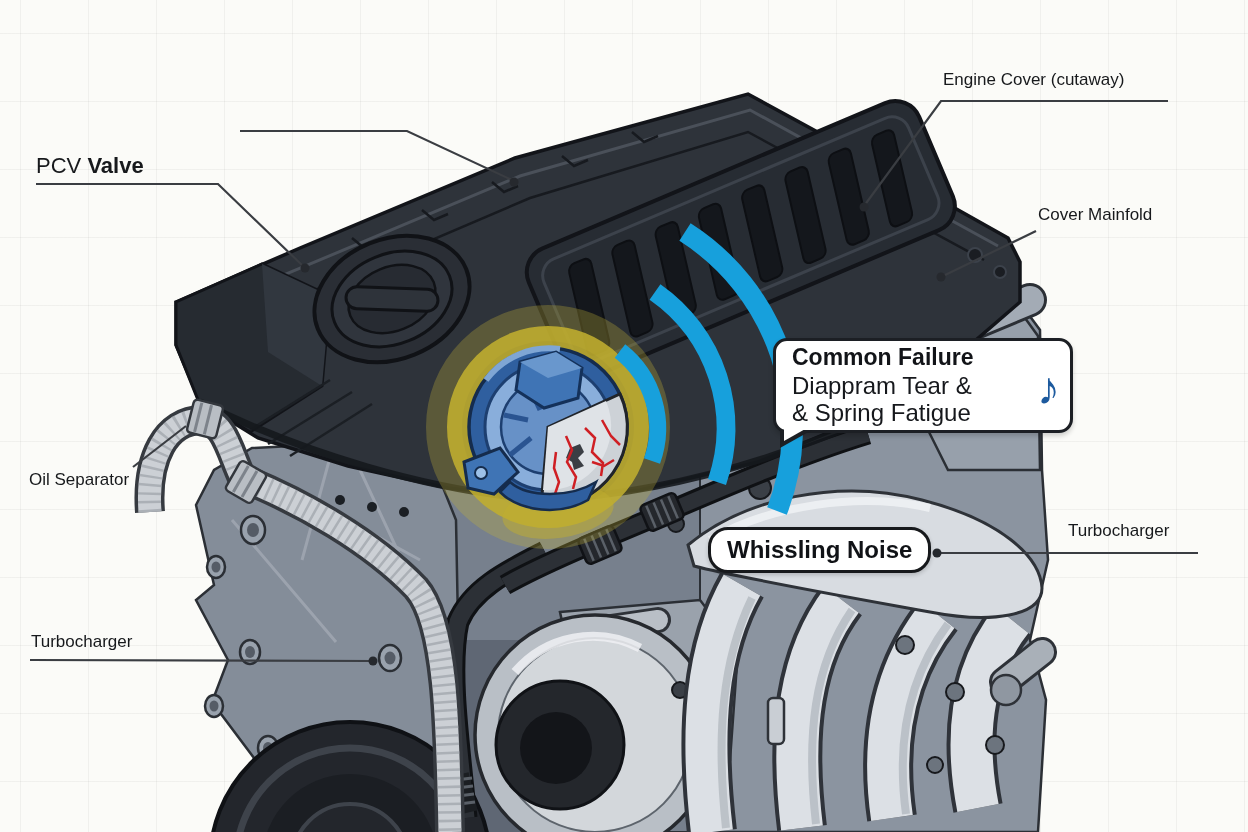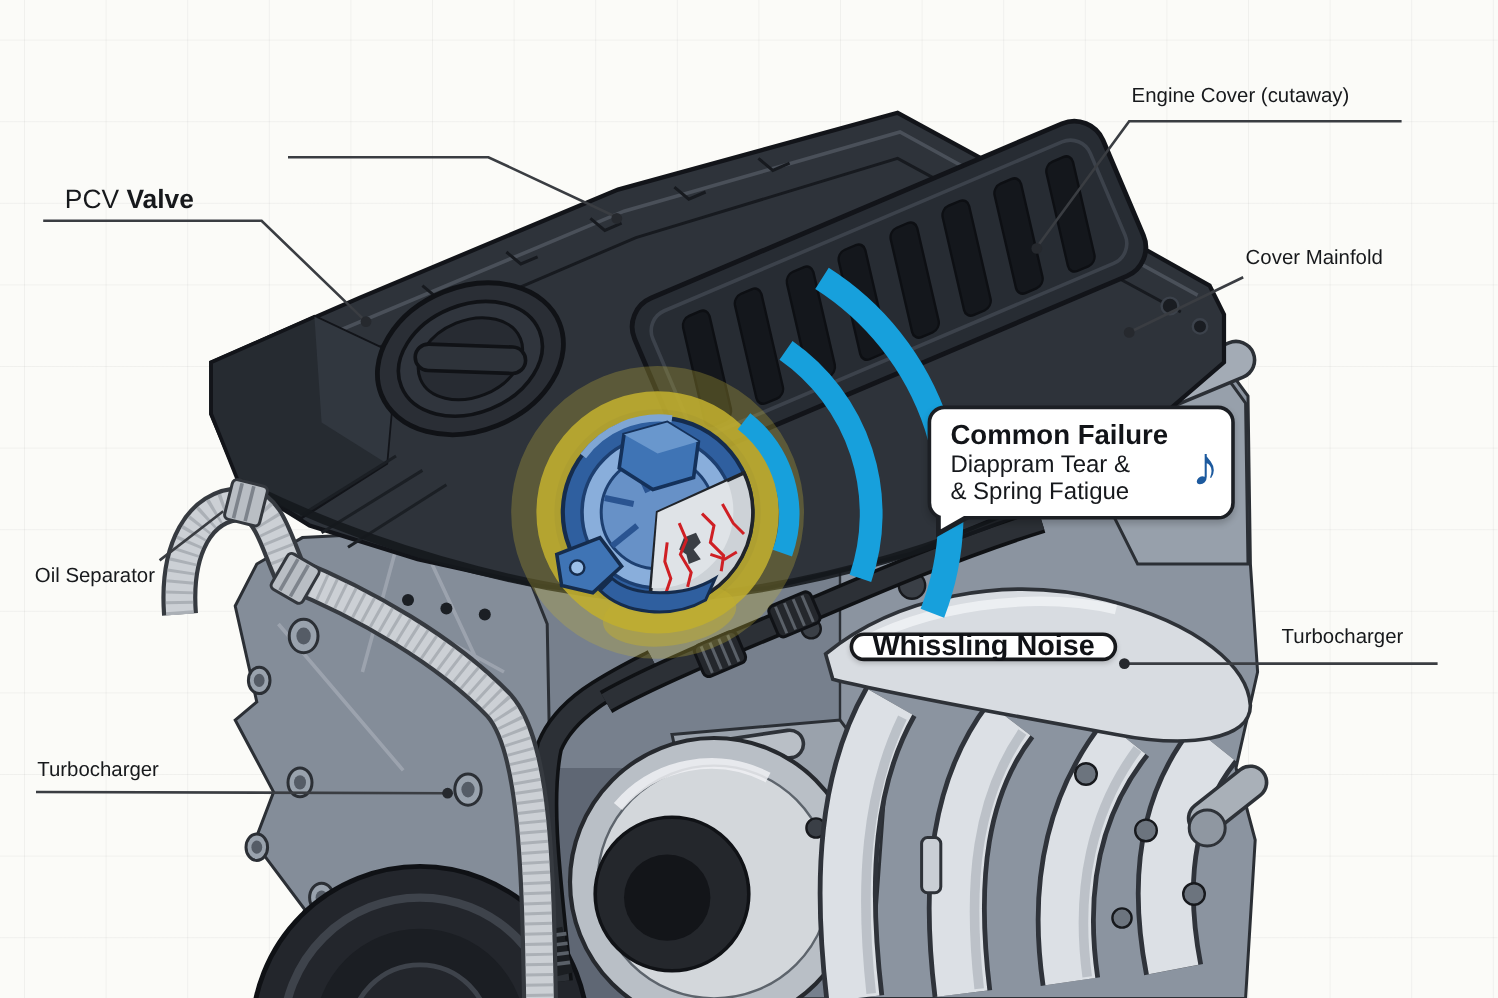--- a/index.html
+++ b/index.html
@@ -20,44 +20,44 @@
   .stage > svg{position:absolute;left:0;top:0;z-index:1;}
   .lbl{
     position:absolute;z-index:3;
     font-size:17px;line-height:1.15;color:#17191c;
     white-space:nowrap;
   }
   .lbl .bold{font-weight:bold;}
   .lbl-pcv{font-size:22px;}
   .callout{
     position:absolute;z-index:4;
-    left:773px;top:338px;width:256px;height:95px;
+    left:773px;top:338px;width:300px;height:95px;
     background:#ffffff;border:3px solid #1c1f24;border-radius:14px;
     box-sizing:border-box;
     box-shadow:0 3px 5px rgba(0,0,0,0.18);
     display:flex;align-items:center;padding:6px 10px 6px 16px;
   }
   .callout .txt{flex:1 1 auto;}
   .callout .title{font-weight:bold;font-size:23px;line-height:1.2;color:#121418;}
-  .callout .line{font-size:20px;line-height:1.15;color:#16181c;}
+  .callout .line{font-size:24px;line-height:1.15;color:#16181c;}
   .callout .note{
     flex:0 0 auto;font-size:46px;line-height:1;color:#1d5a9e;
     margin-left:4px;transform:translateY(2px);
   }
   .callout .tail-b{
     position:absolute;left:4px;bottom:-18px;width:0;height:0;
     border-top:18px solid #1c1f24;border-right:32px solid transparent;
   }
   .callout .tail-w{
     position:absolute;left:8px;bottom:-11px;width:0;height:0;
     border-top:13px solid #ffffff;border-right:23px solid transparent;
   }
   .pill{
     position:absolute;z-index:4;
-    left:708px;top:527px;height:24px;
+    left:708px;top:527px;height:46px;
     background:#ffffff;border:3px solid #17191c;border-radius:20px;
     box-sizing:border-box;display:flex;align-items:center;
     padding:0 16px;box-shadow:0 2px 4px rgba(0,0,0,0.18);
     font-weight:bold;font-size:24px;color:#101216;white-space:nowrap;
   }
 </style>
 </head>
 <body>
 
 <div class="stage">
@@ -319,21 +319,21 @@
     <circle cx="514" cy="182" r="4.5"></circle>
         <circle cx="305" cy="268" r="4.5"></circle>
     <circle cx="864" cy="207" r="4.5"></circle>
         <circle cx="941" cy="277" r="4.5"></circle>
     <circle cx="373" cy="661" r="4.5"></circle>
         <circle cx="937" cy="553" r="4.5"></circle>
   </g>
 </svg>
 
 
-  <div class="lbl lbl-pcv" style="left:54px;top:153px;text-align:center;">
+  <div class="lbl lbl-pcv" style="left:36px;top:153px;text-align:center;">
     <span>PCV</span>
     <span class="bold">Valve</span>
   </div>
 
   <div class="lbl" style="left:943px;top:70px;">Engine Cover (cutaway)</div>
 
   <div class="lbl" style="left:1038px;top:205px;">Cover Mainfold</div>
 
   <div class="lbl" style="left:29px;top:470px;">Oil Separator</div>
 

